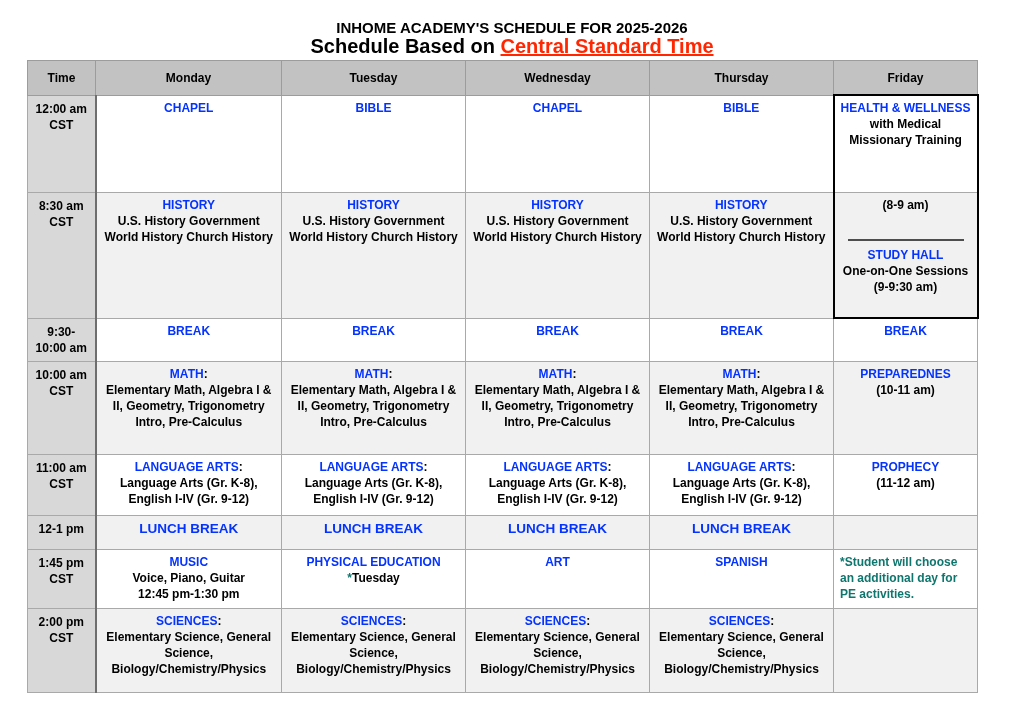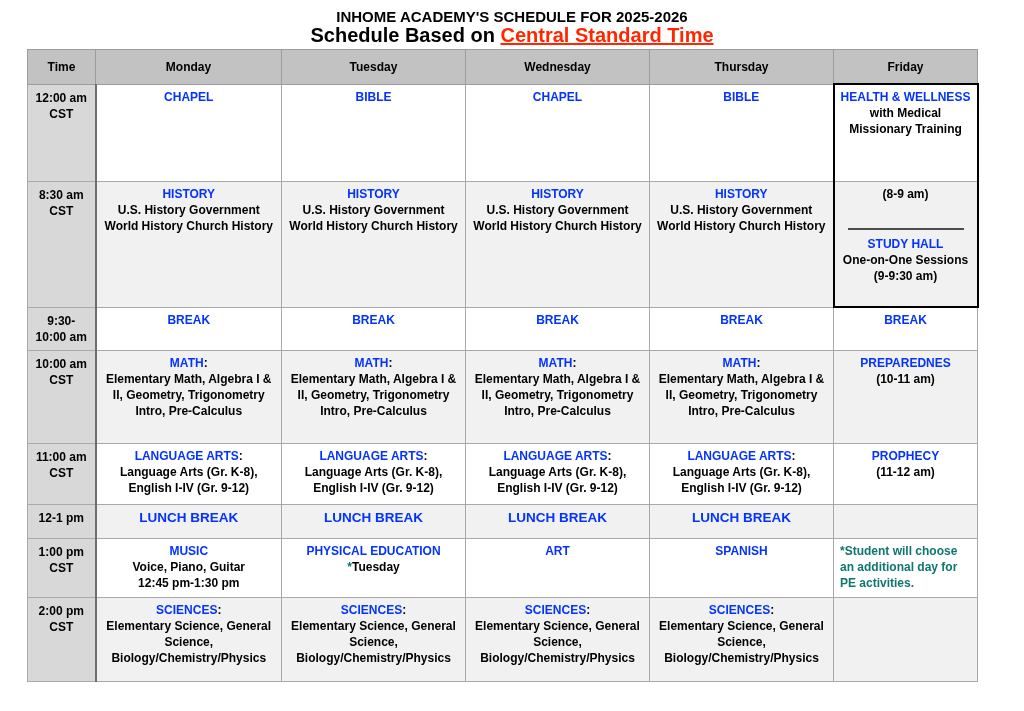--- a/index.html
+++ b/index.html
@@ -2,21 +2,21 @@
 <html><head>
 <meta charset="utf-8">
 <style>
   html,body{margin:0;padding:0;background:#ffffff;}
   body{
     width:1024px;height:711px;overflow:hidden;
     font-family:"Liberation Sans",sans-serif;
     font-weight:bold;color:#000;
     -webkit-font-smoothing:antialiased;
   }
-  .titles{padding-top:8px;}
+  .titles{padding-top:19px;}
   .page-title{text-align:center;font-size:15px;line-height:18px;}
   .page-subtitle{text-align:center;font-size:20px;line-height:18px;}
   .subtitle-link{color:#ff2600;text-decoration:underline;cursor:pointer;}
   table{
     border-collapse:collapse;table-layout:fixed;
     margin:5px 0 16px 27px;
   }
   th,td{
     border:1px solid #a9a9a9;
     vertical-align:top;text-align:center;
@@ -207,21 +207,21 @@
         <td>
           <div class="line big"><span class="c-blue">LUNCH BREAK</span></div>
         </td>
         <td>
           <div class="line big"><span class="c-blue">LUNCH BREAK</span></div>
         </td>
         <td></td>
       </tr>
       <tr style="height: 59px;">
         <td class="time">
-          <div class="line">1:00 pm</div>
+          <div class="line">1:45 pm</div>
           <div class="line">CST</div>
         </td>
         <td>
           <div class="line"><span class="c-blue">MUSIC</span></div>
           <div class="line"><span>Voice, Piano, Guitar</span></div>
           <div class="line"><span>12:45 pm-1:30 pm</span></div>
         </td>
         <td>
           <div class="line"><span class="c-blue">PHYSICAL EDUCATION</span></div>
           <div class="line"><span class="c-red">*</span><span>Tuesday</span></div>

